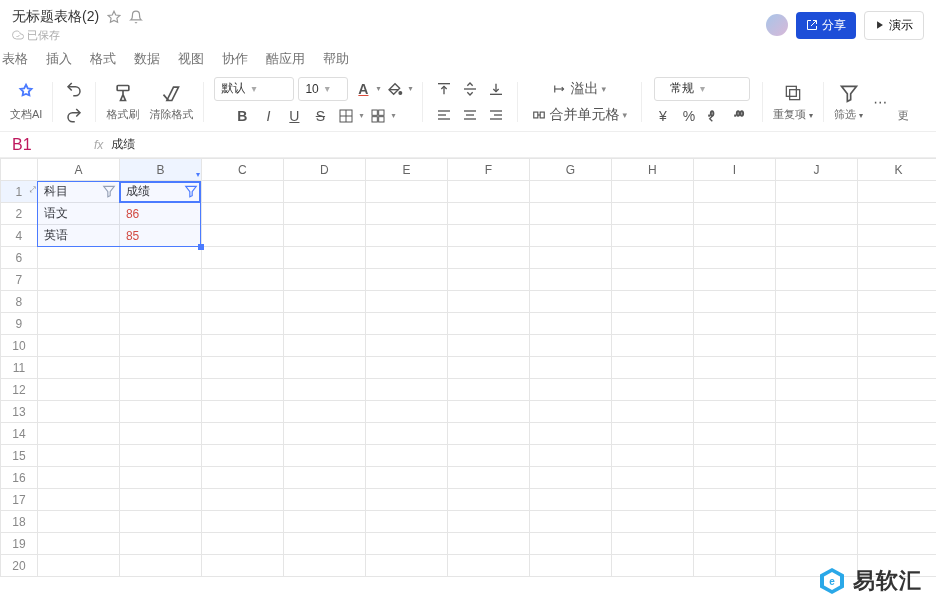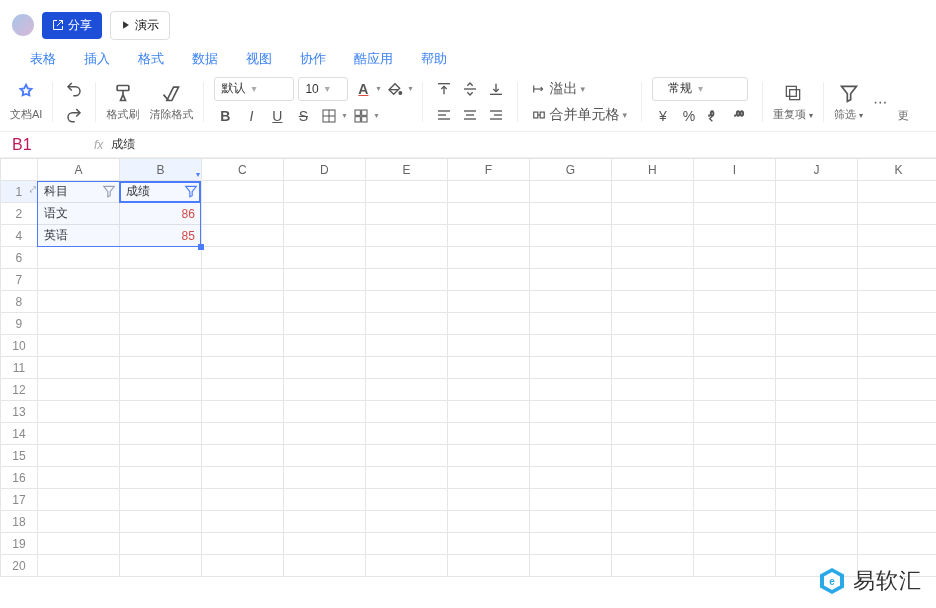--- a/index.html
+++ b/index.html
@@ -7,64 +7,87 @@
 .titlebar { display: flex; align-items: center; justify-content: space-between; padding: 6px 12px 0 12px; height: 44px; }
 .titlebar-left { display: flex; flex-direction: column; }
 .title-row { display: flex; align-items: center; gap: 8px; }
 .title { font-size: 14px; color: #333; }
 .star-icon, .bell-icon { width: 14px; height: 14px; color: #888; cursor: pointer; }
 .saved-status { font-size: 11px; color: #aaa; display: flex; align-items: center; gap: 3px; margin-top: 2px; }
 .titlebar-right { display: flex; align-items: center; gap: 8px; }
 .avatar { width: 22px; height: 22px; border-radius: 50%; background: linear-gradient(135deg,#a8c5e8,#d8b8d8); }
 .share-btn { background: #1d4ed8; color: #fff; border: none; border-radius: 4px; padding: 5px 10px; font-size: 12px; display: flex; align-items: center; gap: 4px; cursor: pointer; }
 .present-btn { background: #fff; border: 1px solid #ddd; border-radius: 4px; padding: 5px 10px; font-size: 12px; display: flex; align-items: center; gap: 4px; cursor: pointer; }
-.menubar { display: flex; gap: 28px; padding: 6px 14px 4px 30px; font-size: 13px; color: #3b82f6; }
+.menubar { display: flex; gap: 18px; padding: 6px 14px 4px 2px; font-size: 13px; color: #737373; }
 .menubar span { cursor: pointer; }
 .toolbar { display: flex; align-items: center; padding: 4px 6px; gap: 2px; border-bottom: 1px solid #eee; height: 60px; }
 .toolgroup { display: flex; flex-direction: column; align-items: center; gap: 2px; padding: 0 4px; }
 .toolgroup .big-icon { width: 24px; height: 24px; display:flex; align-items:center; justify-content:center; color:#555; }
 .toolgroup .label { font-size: 11px; color: #666; }
 .divider { width: 1px; height: 40px; background: #eee; margin: 0 4px; }
 .hgroup { display: flex; flex-direction: column; gap: 4px; padding: 0 4px; }
-.icon-row { display: flex; align-items: center; gap: 4px; }
+.icon-row { display: flex; align-items: center; gap: 4px; justify-content: center; }
 .icon-btn { width: 22px; height: 22px; display:flex; align-items:center; justify-content:center; color:#555; cursor:pointer; border-radius:3px; font-size: 14px; }
 .select-box { border: 1px solid #ddd; border-radius: 3px; padding: 2px 6px; font-size: 12px; display:flex; align-items:center; gap:6px; background:#fff; cursor:pointer; height:24px; }
 .select-box .chev { color:#aaa; font-size:10px; }
 .dropdown-chev { font-size: 8px; color: #888; margin-left: -2px; }
 .namebox { display:flex; align-items:center; border-bottom:1px solid #eee; height:26px; padding:0 6px; }
 .name-field { width:80px; border:none; outline:none; font-size:16px; color:#be185d; padding:2px 6px; }
 .fx { margin:0 8px; color:#aaa; font-style:italic; font-size:12px; }
 .formula-text { font-size:12px; color:#333; }
 .grid-wrap { position:relative; overflow:auto; height:calc(608px - 44px - 28px - 60px - 26px); }
 table.grid { border-collapse:collapse; width:940px; }
 .grid th, .grid td { border:1px solid #e5e5e5; height:22px; font-size:12px; }
 .grid th { background:#fff; font-weight:normal; color:#666; text-align:center; position:relative; }
 .grid .corner { width:36px; }
 .grid .colhead { width:80px; }
 .grid .rowhead { width:36px; text-align:center; color:#888; background:#fff; }
 .grid td { padding:0 6px; text-align:left; }
-.grid td.num { text-align:right; color:#d94a3a; }
+.grid td.num { text-align:left; color:#d94a3a; }
 .col-selected { background:#eef4ff !important; }
 .row-selected { background:#eef4ff !important; }
 .filter-icon { position:absolute; right:3px; top:3px; width:14px; height:14px; }
 .filter-icon svg { width:14px; height:14px; }
 .expand-icon { position:absolute; right:1px; top:4px; font-size:8px; color:#888; }
 .dropdown-caret { position:absolute; right:1px; bottom:1px; font-size:8px; color:#4b7bff; }
 .sel-border { position:absolute; border:2px solid #4b7bff; pointer-events:none; }
 .sel-left { position:absolute; border:1px solid #4b7bff; background:rgba(75,123,255,0.05); pointer-events:none; }
 .handle { position:absolute; width:6px; height:6px; background:#4b7bff; pointer-events:none; }
 .watermark { position:absolute; right:14px; bottom:12px; display:flex; align-items:center; gap:6px; }
 .watermark .logo { width:30px; height:30px; }
-.watermark .text { font-size:22px; font-weight:400; color:#333; letter-spacing:1px; }
+.watermark .text { font-size:22px; font-weight:700; color:#333; letter-spacing:1px; }
 svg { display:block; }
 </style>
 </head>
 <body>
 
 <div class="titlebar">
+  <div class="titlebar-left">
+    <div class="title-row">
+      <span class="title">无标题表格(2)</span>
+      <span class="star-icon">
+        <svg viewBox="0 0 24 24" width="14" height="14" fill="none" stroke="#999" stroke-width="2">
+            <polygon points="12 2 15 8.5 22 9.3 17 14 18.2 21 12 17.8 5.8 21 7 14 2 9.3 9 8.5 12 2"></polygon>
+          </svg>
+      </span>
+      <span class="bell-icon">
+        <svg viewBox="0 0 24 24" width="14" height="14" fill="none" stroke="#999" stroke-width="2">
+            <path d="M18 8a6 6 0 1 0-12 0c0 7-3 9-3 9h18s-3-2-3-9"></path>
+            <path d="M13.7 21a2 2 0 0 1-3.4 0"></path>
+          </svg>
+      </span>
+    </div>
+    <div class="saved-status">
+      <svg viewBox="0 0 24 24" width="12" height="12" fill="none" stroke="#bbb" stroke-width="2">
+          <path d="M18 10h-1.26A8 8 0 1 0 9 20h9a5 5 0 0 0 0-10z"></path>
+          <polyline points="9 14 11 16 15 12"></polyline>
+        </svg>
+      <span>已保存</span>
+    </div>
+  </div>
   <div class="titlebar-right">
     <div class="avatar"></div>
     <button class="share-btn">
       <svg viewBox="0 0 24 24" width="12" height="12" fill="none" stroke="#fff" stroke-width="2">
           <path d="M14 3h7v7"></path>
           <path d="M10 14L21 3"></path>
           <path d="M21 14v7H3V3h7"></path>
         </svg>
       <span>分享</span>
     </button>

